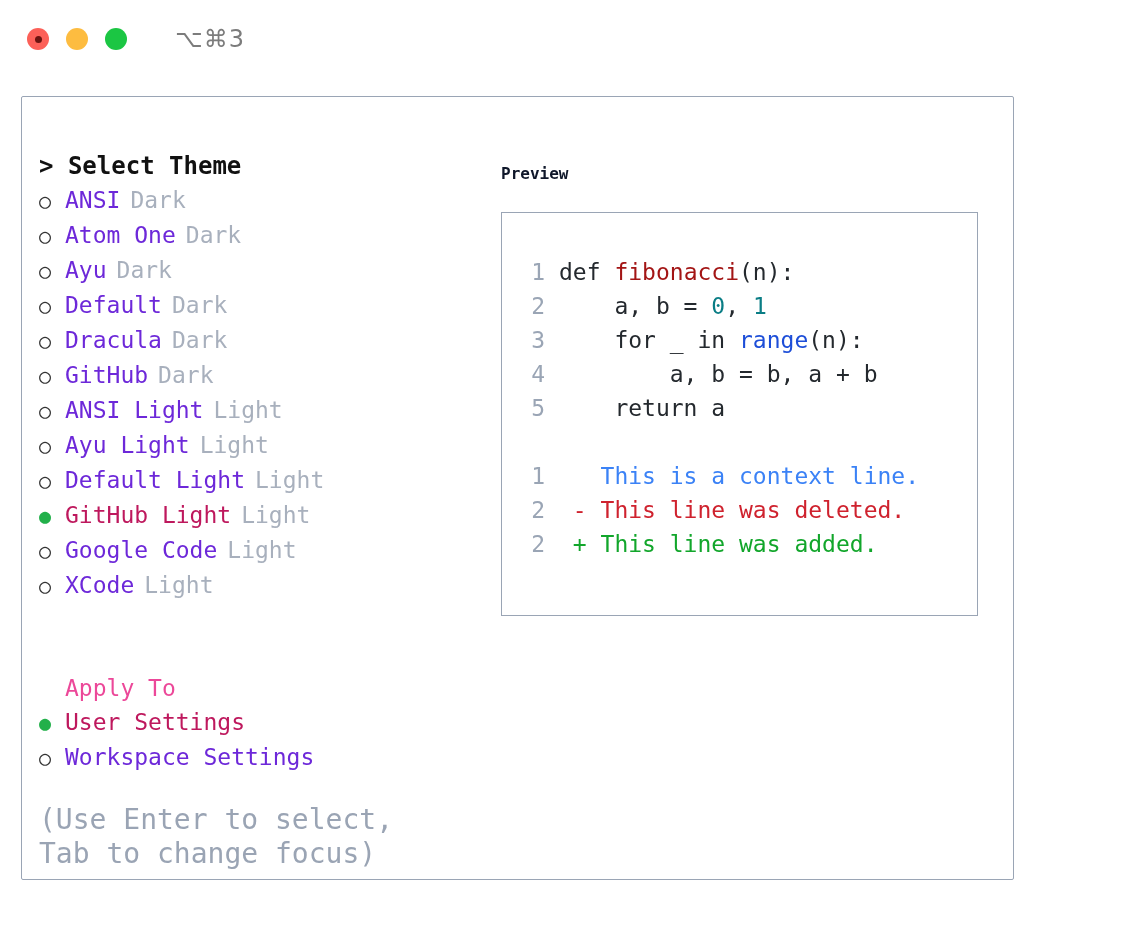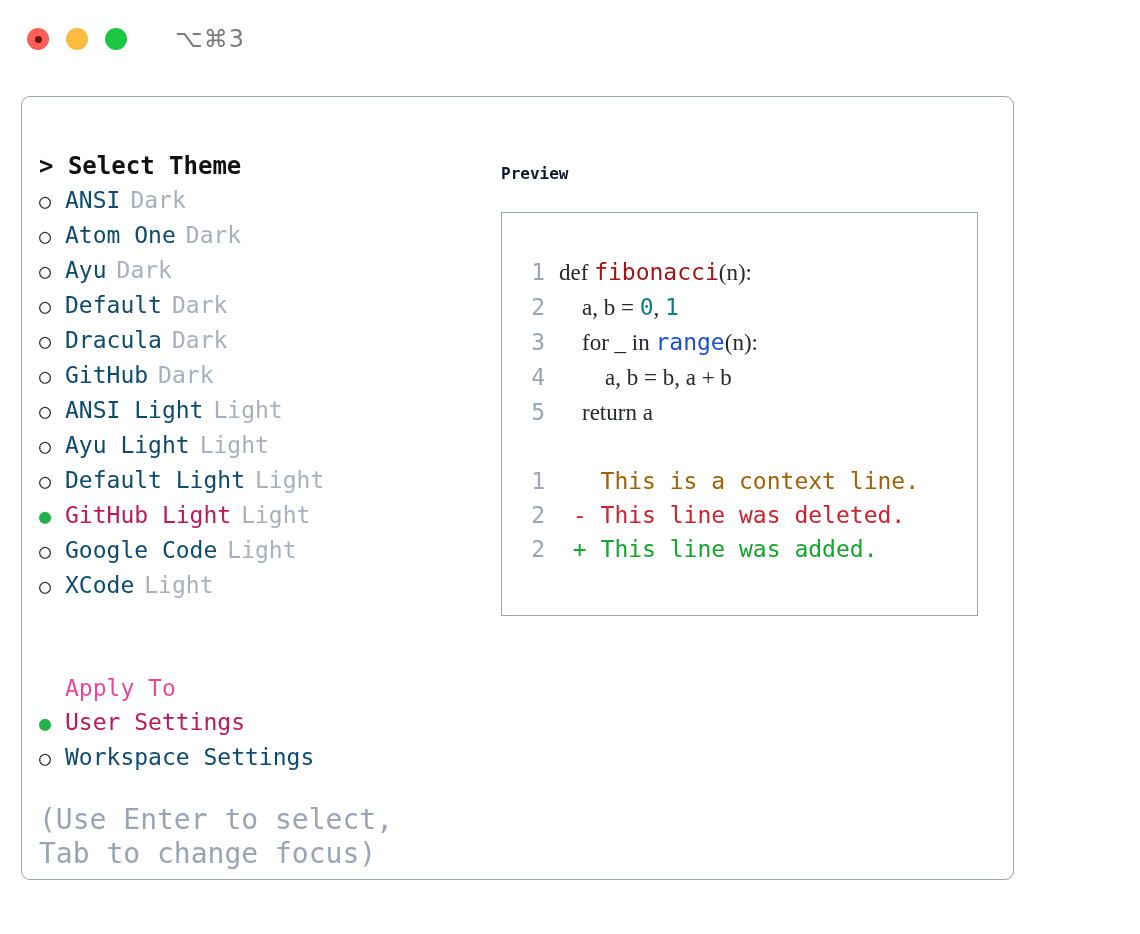--- a/index.html
+++ b/index.html
@@ -66,21 +66,21 @@
   }
 
   
   #main-panel {
     position: absolute;
     left: 21px;
     top: 96px;
     width: 993px;
     height: 784px;
     border: 1.6px solid #9aa5b5;
-    border-radius: 9px;
+    border-radius: 2px;
     background: #ffffff;
   }
 
   
   #theme-column {
     position: absolute;
     left: 17px;
     top: 52px;
     width: 430px;
   }
@@ -105,21 +105,21 @@
   .bullet {
     display: inline-block;
     width: 26px;
     flex: 0 0 26px;
     font-size: 20px;
     color: #333333;
     line-height: 34px;
   }
   .bullet.selected { color: #22b04a; }
 
-  .opt-label        { color: #0c4a6e; }
+  .opt-label        { color: #6d28d9; }
   .opt-label.sel    { color: #be185d; }
   .opt-variant      { color: #a8b0bd; padding-left: 10px; }
 
   .group-title {
     font-size: 23px;
     color: #ec4899;
     line-height: 34px;
     padding-left: 26px;
     white-space: pre;
     margin-top: 34px;
@@ -167,28 +167,28 @@
     white-space: pre;
     padding-left: 17px;
   }
   .lnum {
     width: 26px;
     flex: 0 0 26px;
     text-align: right;
     color: #9aa5b5;
     margin-right: 14px;
   }
-  .ctext { color: #24292e; font-family: Liberation Serif, serif; }
+  .ctext { color: #24292e; }
 
   .tok-func { color: #a31515; }
   .tok-num  { color: #0a7d85; }
   .tok-call { color: #1d4ed8; }
 
   .diff-gap { height: 34px; }
-  .diff-context { color: #a16207; }
+  .diff-context { color: #3b82f6; }
   .diff-del     { color: #cf222e; }
   .diff-add     { color: #12a62b; }
 </style>
 </head>
 <body>
 
 <div id="app-window">
 
   <div id="title-bar">
     <div class="traffic-lights">

